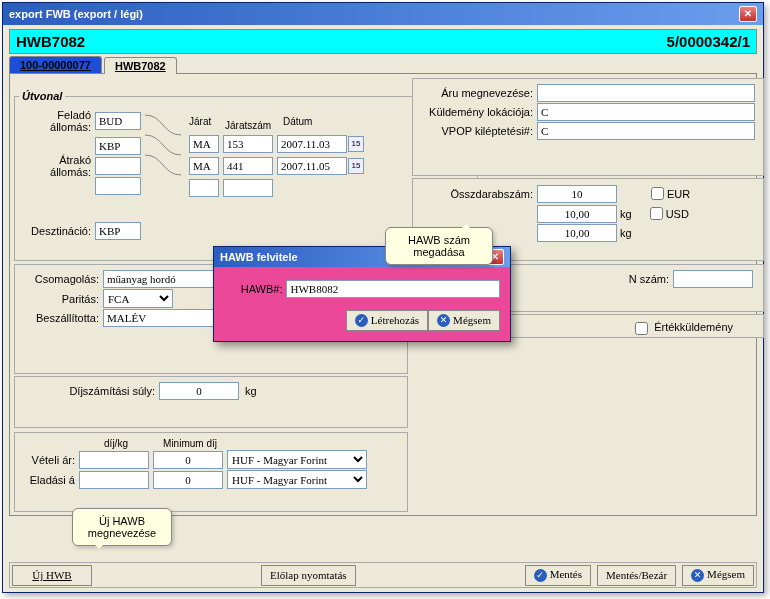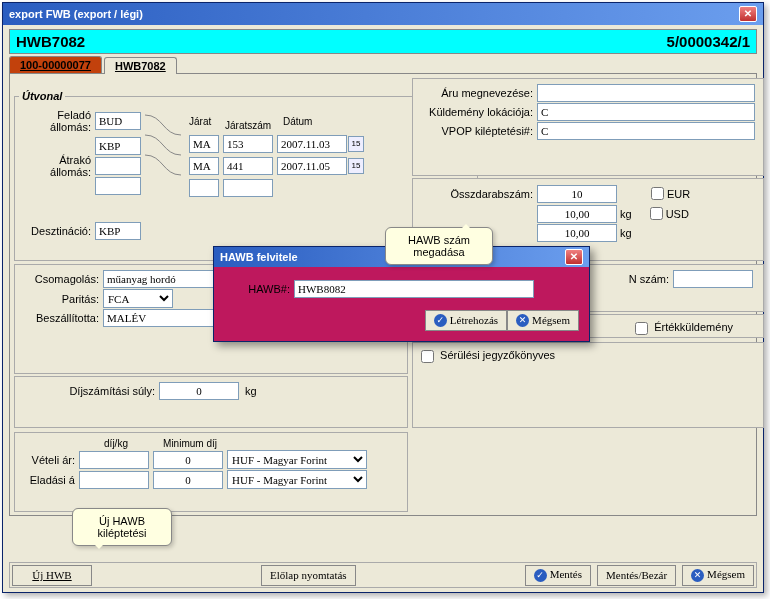--- a/index.html
+++ b/index.html
@@ -38,21 +38,21 @@
     border: 1px solid #888;
     margin: 4px 6px 2px 6px;
     padding: 3px 6px;
     display:flex; justify-content:space-between;
     font-weight:bold; font-size:15px;
   }
   .outer-tabs { margin: 2px 6px 0 6px; }
   .tab-row { display:flex; border-bottom:1px solid #888; }
   .tab {
     border:1px solid #888; border-bottom:none;
-    background:#c2410c; padding:2px 10px;
+    background:#1d4ed8; padding:2px 10px;
     margin-right:2px; font-weight:bold; cursor:pointer;
     border-radius: 3px 3px 0 0;
     text-decoration: underline;
   }
   .tab.inner { font-weight: normal; text-decoration: none; font-size:11px; }
   .tab.active { background:#ece9d8; position:relative; top:1px; }
   .inner-tabs { margin: 6px 0 0 0; }
   .content {
     margin: 0 6px 4px 6px;
     border:1px solid #888; border-top:none;
@@ -108,22 +108,22 @@
     margin-left:1px; cursor:pointer;
   }
   .footer {
     position:absolute; left:6px; right:6px; bottom:4px; height:26px;
     display:flex; gap:6px; align-items:center;
     border:1px solid #aaa; padding:2px;
   }
   .footer .spacer { flex:1; }
   .dialog {
     position:absolute; left:213px; top:246px;
-    width:377px; height:96px;
-    border:1px solid #0a246a; background:#be185d;
+    width:298px; height:96px;
+    border:1px solid #0a246a; background:#ec4899;
     box-shadow: 4px 4px 8px rgba(0,0,0,0.4);
     z-index: 50;
   }
   .yellownote {
     position:absolute; background:#ffffe1;
     border:1px solid #888; border-radius:6px;
     padding:6px 10px; font-size:11px; text-align:center;
     box-shadow: 2px 2px 4px rgba(0,0,0,0.2);
     z-index: 60;
   }
@@ -277,24 +277,20 @@
     </div>
 
     <div class="group grp-dsuly">
       <div class="row">
         <span class="lbl" style="width:140px;">Díjszámítási súly:</span>
         <input class="txt num" style="width: 80px;" value="0">
         <span style="margin-left:6px;">kg</span>
       </div>
     </div>
 
-    <div class="group grp-serul">
-      <input type="checkbox" class="chk" style="">
-      <span>Sérülési jegyzőkönyves</span>
-    </div>
 
     <div class="group grp-ar">
       <div class="row">
         <span style="width:60px;"></span>
         <span class="col-hdr" style="width:74px;text-align:center;">díj/kg</span>
         <span class="col-hdr" style="width:74px;text-align:center;">Minimum díj</span>
       </div>
       <div class="row">
         <span class="lbl" style="width:60px;">Vételi ár:</span>
         <input class="txt num" style="width: 70px;">
@@ -335,13 +331,13 @@
       <input class="txt" style="width: 240px;" value="HWB8082">
     </div>
     <div class="row" style="justify-content:flex-end;margin-top:12px;gap:0;">
       <button class="btn"><span class="icon-blue-circle">✓</span><span>Létrehozás</span></button>
       <button class="btn"><span class="icon-blue-circle">✕</span><span>Mégsem</span></button>
     </div>
   </div>
 </div>
 
 <div class="yellownote tail-up" style="left:385px; top:227px; width:108px;">HAWB szám megadása</div>
-<div class="yellownote tail-down" style="left:72px; top:508px; width:100px;">Új HAWB kiléptetési</div>
+<div class="yellownote tail-down" style="left:72px; top:508px; width:100px;">Új HAWB megnevezése</div>
 
 </body></html>

